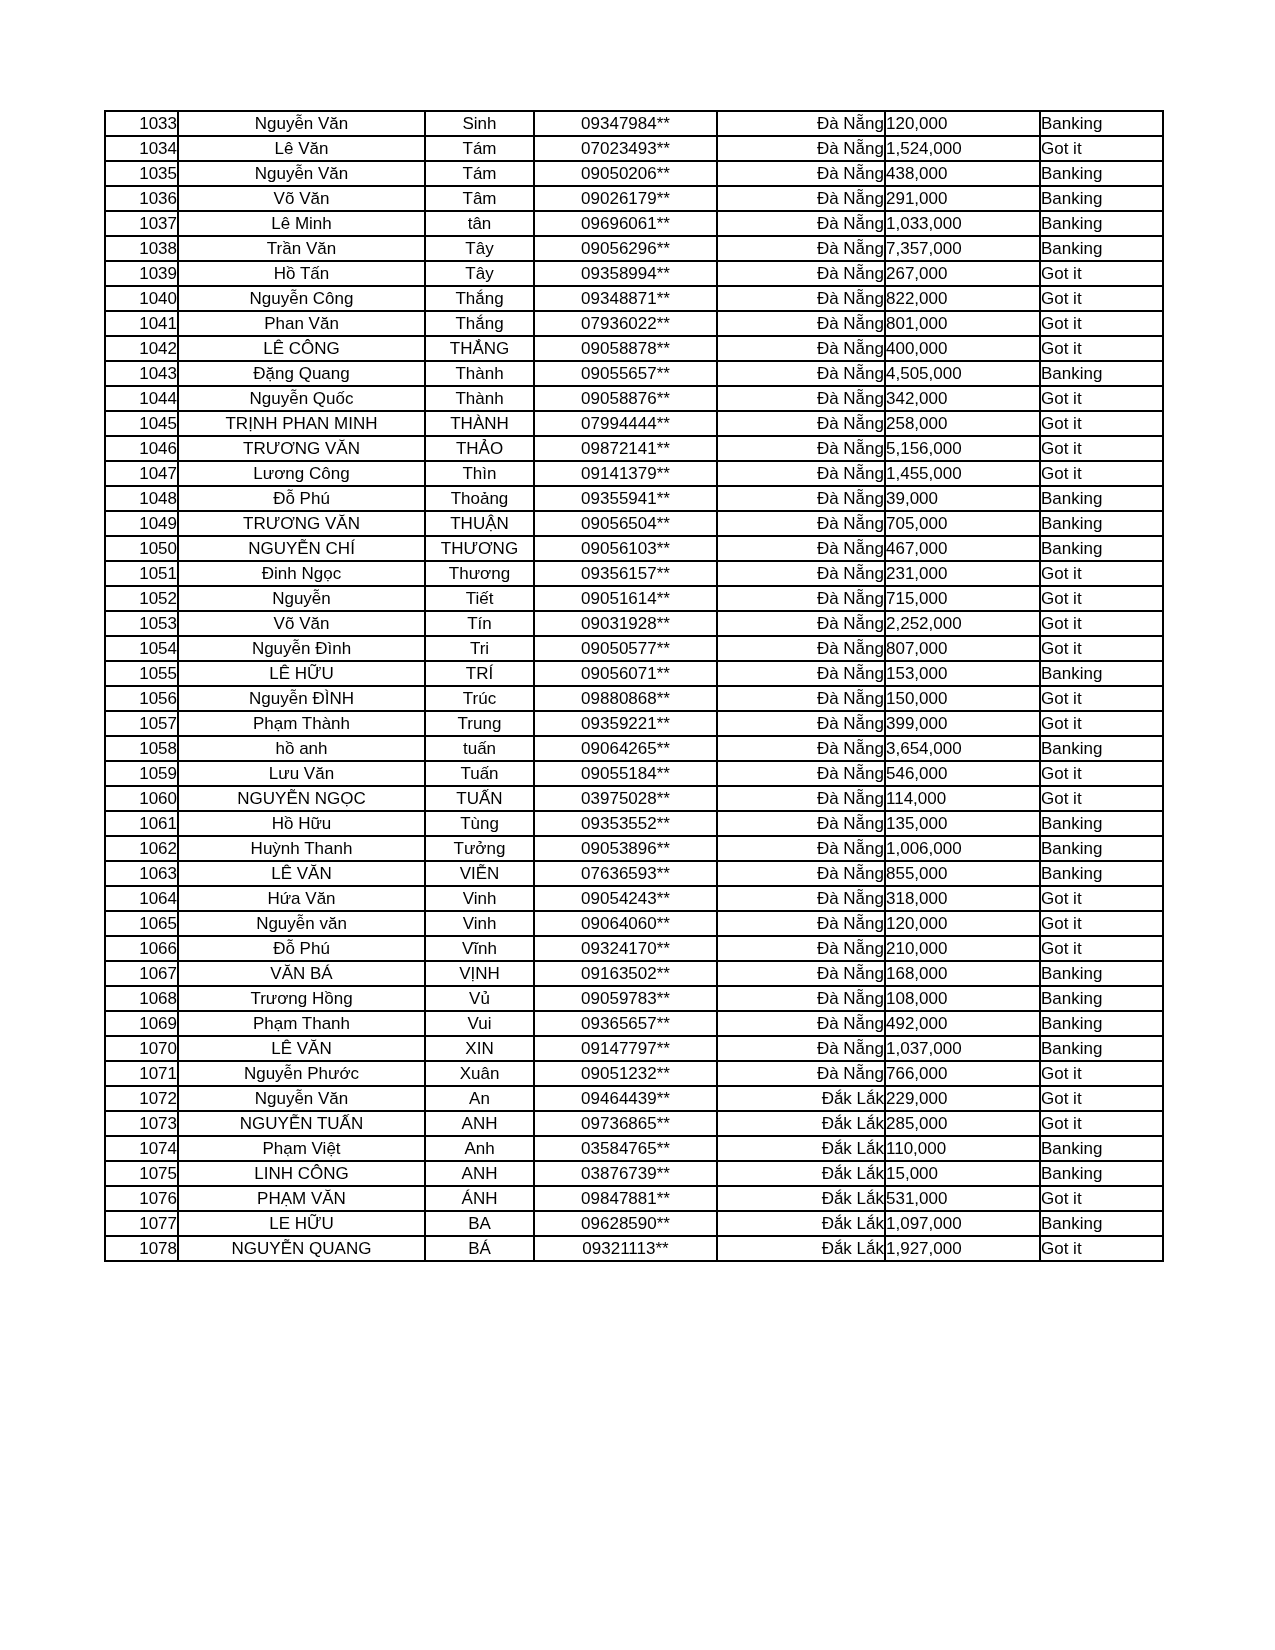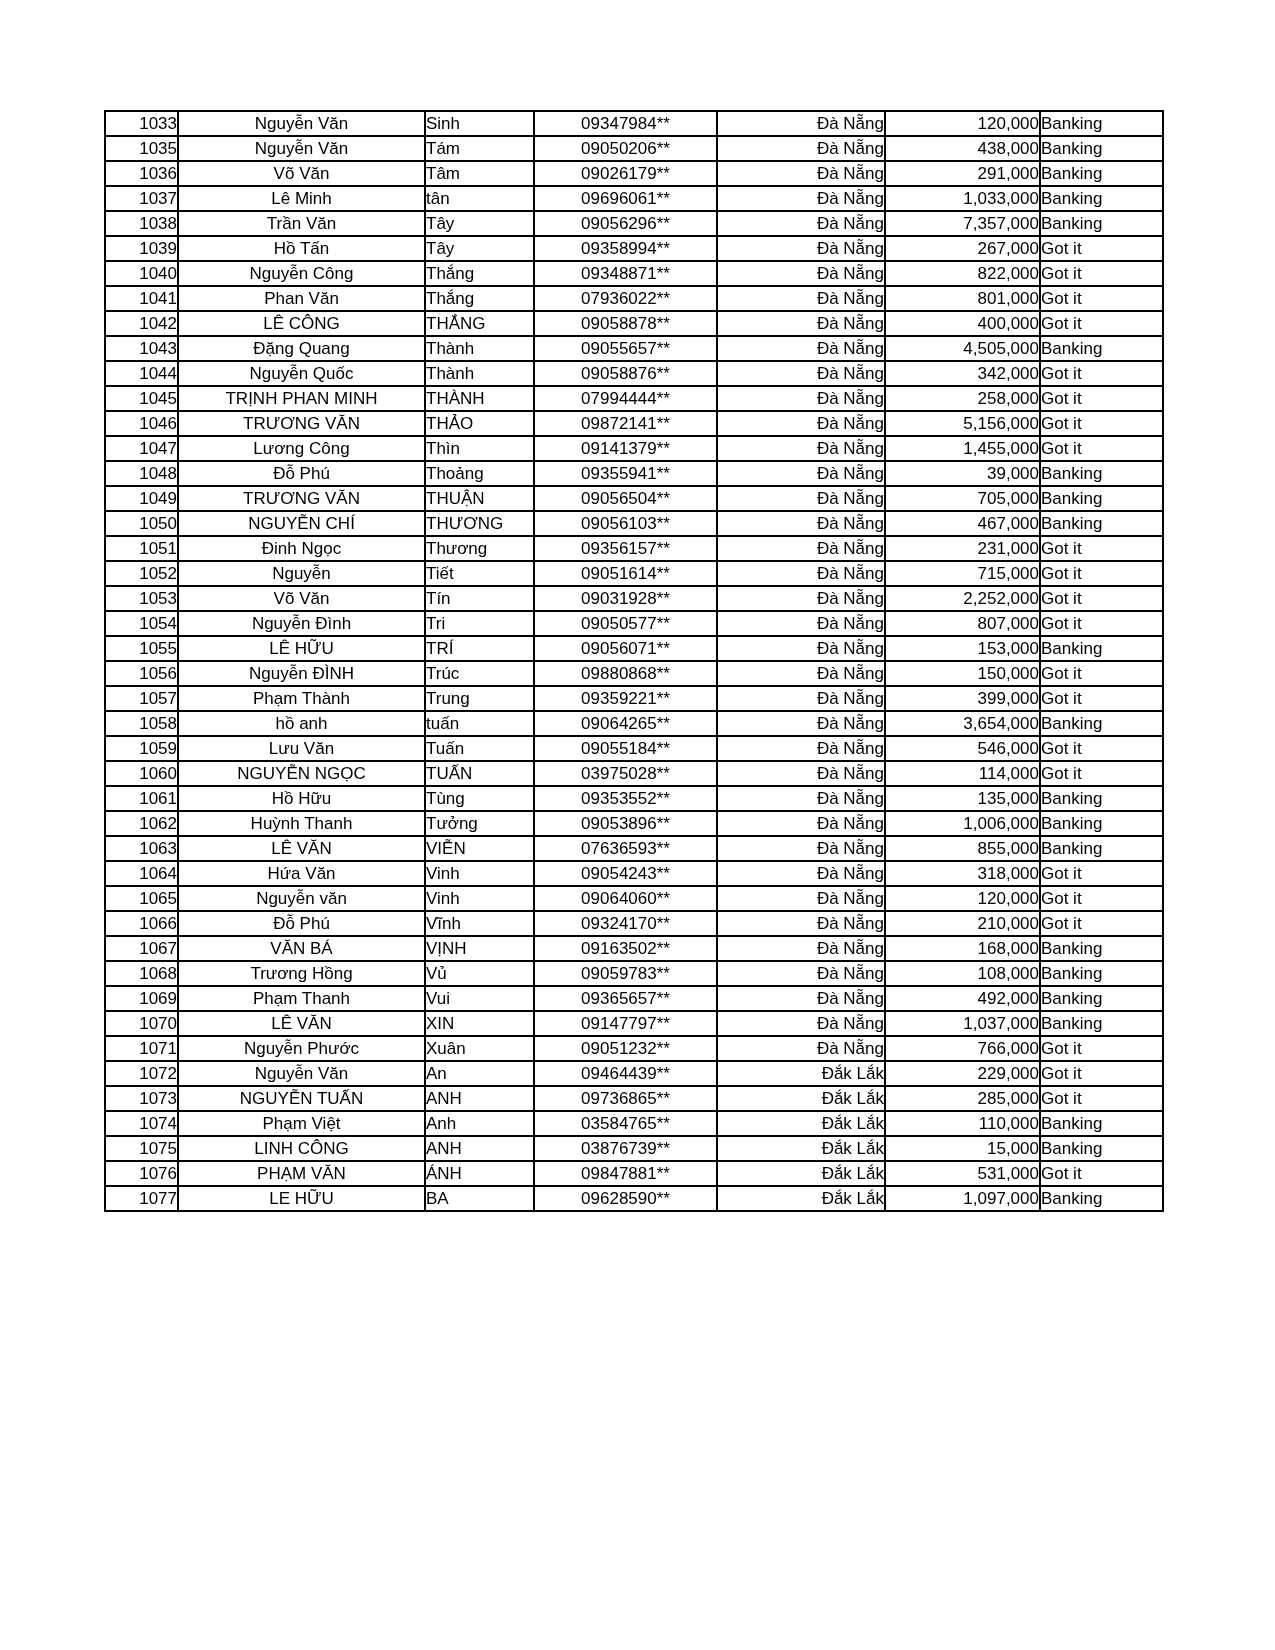--- a/index.html
+++ b/index.html
@@ -31,24 +31,24 @@
     border: 2px solid #000000;
     font-size: 17px;
     line-height: 1;
     padding: 0;
     white-space: nowrap;
     overflow: hidden;
     vertical-align: middle;
   }
   td.col-id     { text-align: right;  padding-right: 4px; }
   td.col-name   { text-align: center; margin-left: 41px; }
-  td.col-given  { }
+  td.col-given  { text-align: center; }
   td.col-phone  { text-align: center; border-radius: 14px; }
   td.col-city   { text-align: right; }
-  td.col-amount { text-align: right;  padding-right: 8px; }
+  td.col-amount {  padding-right: 8px; }
   td.col-status { text-align: left;   padding-left: 9px; }
 </style>
 </head>
 <body>
 
 <div class="page">
   <table class="data-table">
     <colgroup>
       <col style="width:73px">
       <col style="width:247px">
@@ -62,20 +62,29 @@
         <tr>
     <td class="col-id">1033</td>
     <td class="col-name">Nguyễn Văn</td>
     <td class="col-given">Sinh</td>
     <td class="col-phone">09347984**</td>
     <td class="col-city">Đà Nẵng</td>
     <td class="col-amount">120,000</td>
     <td class="col-status">Banking</td>
   </tr>
         <tr>
+    <td class="col-id">1034</td>
+    <td class="col-name">Lê Văn</td>
+    <td class="col-given">Tám</td>
+    <td class="col-phone">07023493**</td>
+    <td class="col-city">Đà Nẵng</td>
+    <td class="col-amount">1,524,000</td>
+    <td class="col-status">Got it</td>
+  </tr>
+        <tr>
     <td class="col-id">1035</td>
     <td class="col-name">Nguyễn Văn</td>
     <td class="col-given">Tám</td>
     <td class="col-phone">09050206**</td>
     <td class="col-city">Đà Nẵng</td>
     <td class="col-amount">438,000</td>
     <td class="col-status">Banking</td>
   </tr>
         <tr>
     <td class="col-id">1036</td>
@@ -447,16 +456,25 @@
     <td class="col-status">Got it</td>
   </tr>
         <tr>
     <td class="col-id">1077</td>
     <td class="col-name">LE HỮU</td>
     <td class="col-given">BA</td>
     <td class="col-phone">09628590**</td>
     <td class="col-city">Đắk Lắk</td>
     <td class="col-amount">1,097,000</td>
     <td class="col-status">Banking</td>
+  </tr>
+        <tr>
+    <td class="col-id">1078</td>
+    <td class="col-name">NGUYỄN QUANG</td>
+    <td class="col-given">BÁ</td>
+    <td class="col-phone">09321113**</td>
+    <td class="col-city">Đắk Lắk</td>
+    <td class="col-amount">1,927,000</td>
+    <td class="col-status">Got it</td>
   </tr>
       </tbody>
   </table>
 </div>
 
 </body></html>

